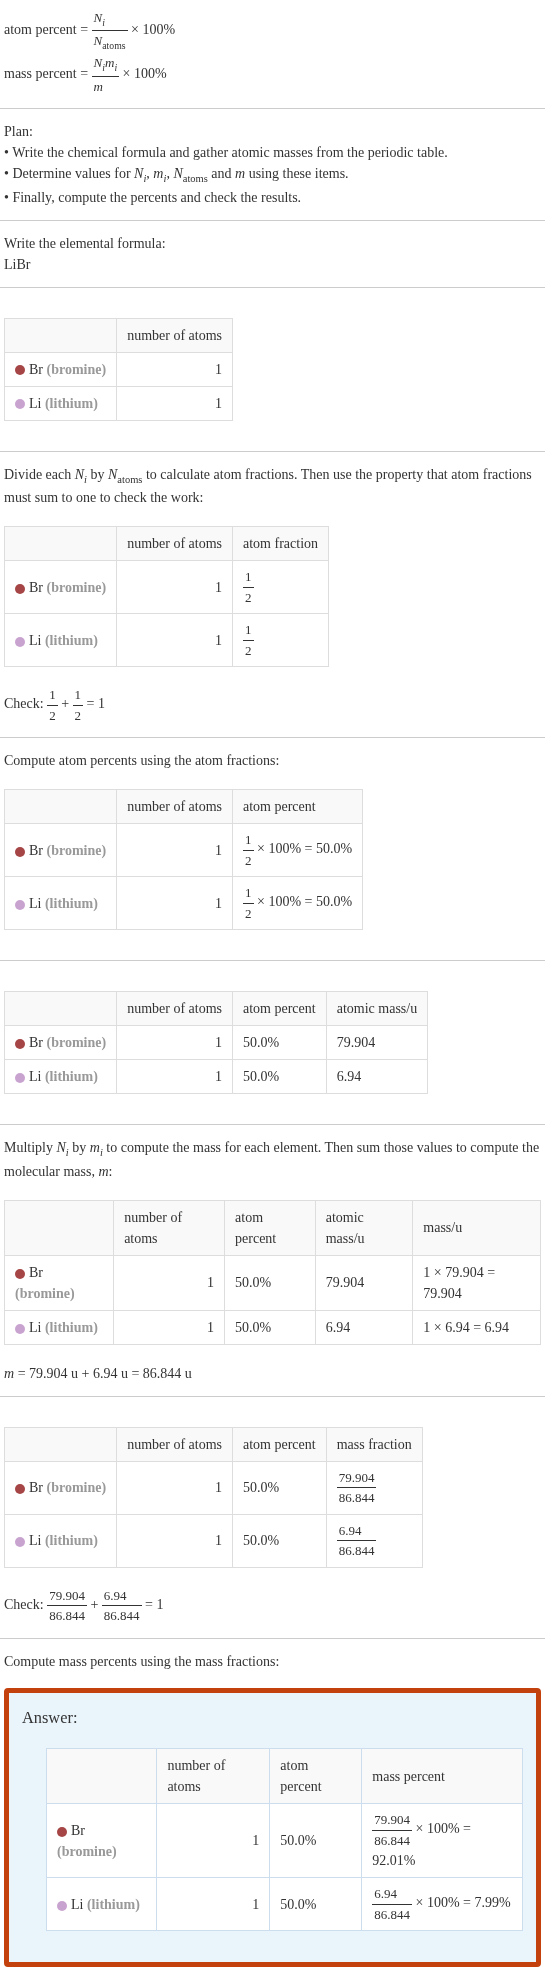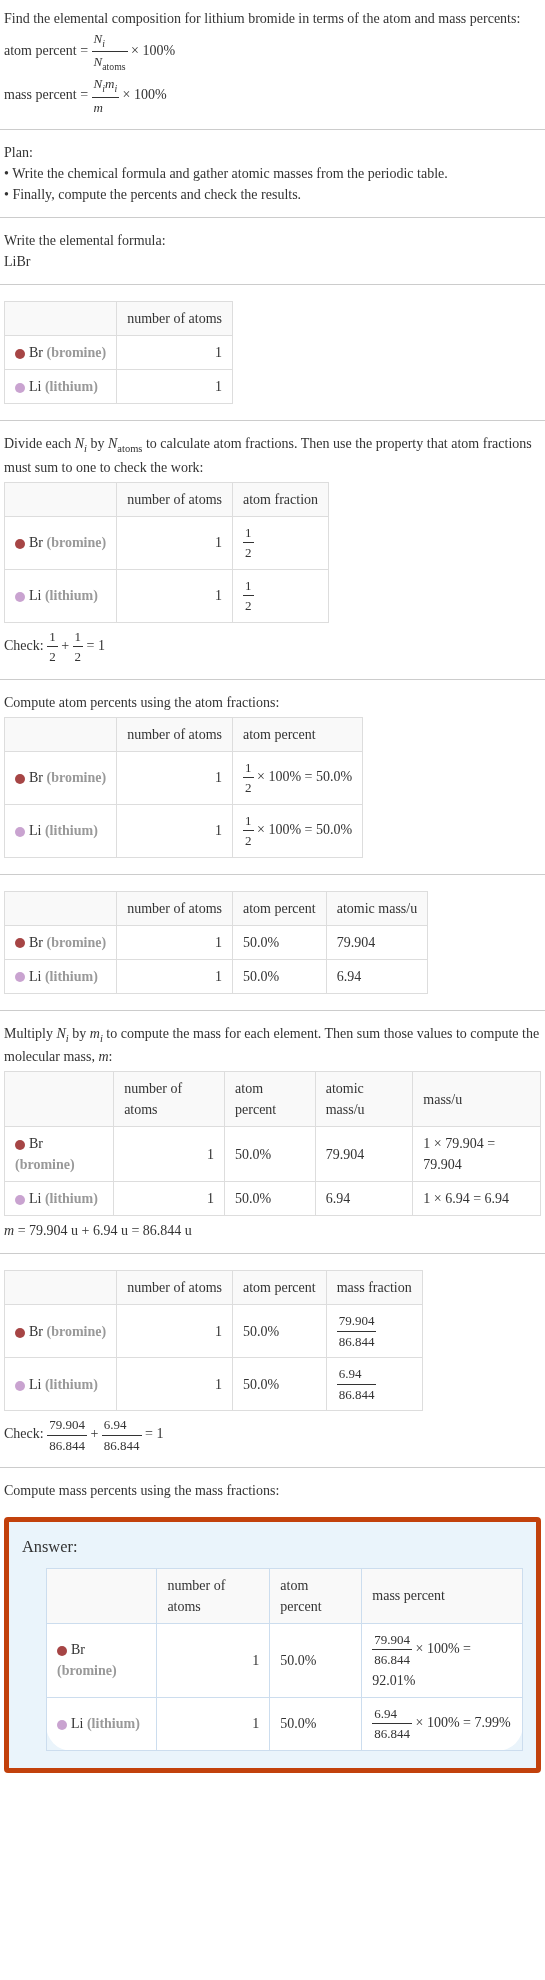--- a/index.html
+++ b/index.html
@@ -18,22 +18,21 @@
   vertical-align: middle;
   text-align: left;
   font-size: 13px;
 }
 .frac .num { display: block; border-bottom: 1px solid #333; padding: 0 2px; }
 .frac .den { display: block; padding: 0 2px; }
 .sub { vertical-align: sub; font-size: 0.75em; }
 .ital { font-style: italic; }
 table {
   border-collapse: collapse;
-  margin: 4px 0;
-  border-radius: 26px;
+  margin: 18px 0;
 }
 td, th {
   border: 1px solid #ddd;
   padding: 6px 10px;
   text-align: left;
   font-weight: normal;
 }
 th { background: #f9f9f9; }
 td.num { text-align: right; }
 .dot {
@@ -56,21 +55,20 @@
 }
 .answer-box h3 { font-weight: normal; margin-bottom: 8px; }
 .answer-box table { background: #fff; }
 .answer-box td, .answer-box th { border: 1px solid #cde; }
 .indent { padding-left: 24px; }
 </style>
 </head>
 <body>
 
 <div class="section">
-  <div>Find the elemental composition for lithium bromide in terms of the atom and mass percents:</div>
   <div>
     <span>atom percent = </span>
     <span class="frac">
       <span class="num"><span class="ital">N</span><span class="sub ital">i</span></span>
       <span class="den"><span class="ital">N</span><span class="sub">atoms</span></span>
     </span>
     <span> × 100%</span>
   </div>
   <div>
     <span>mass percent = </span>
@@ -79,20 +77,23 @@
       <span class="den ital">m</span>
     </span>
     <span> × 100%</span>
   </div>
 </div>
 <div class="divider"></div>
 
 <div class="section">
   <div>Plan:</div>
   <div>• Write the chemical formula and gather atomic masses from the periodic table.</div>
+  <div>
+    <span>• Determine values for </span><span class="ital">N</span><span class="sub ital">i</span><span>, </span><span class="ital">m</span><span class="sub ital">i</span><span>, </span><span class="ital">N</span><span class="sub">atoms</span><span> and </span><span class="ital">m</span><span> using these items.</span>
+  </div>
   <div>• Finally, compute the percents and check the results.</div>
 </div>
 <div class="divider"></div>
 
 <div class="section">
   <div>Write the elemental formula:</div>
   <div>LiBr</div>
 </div>
 <div class="divider"></div>
 

